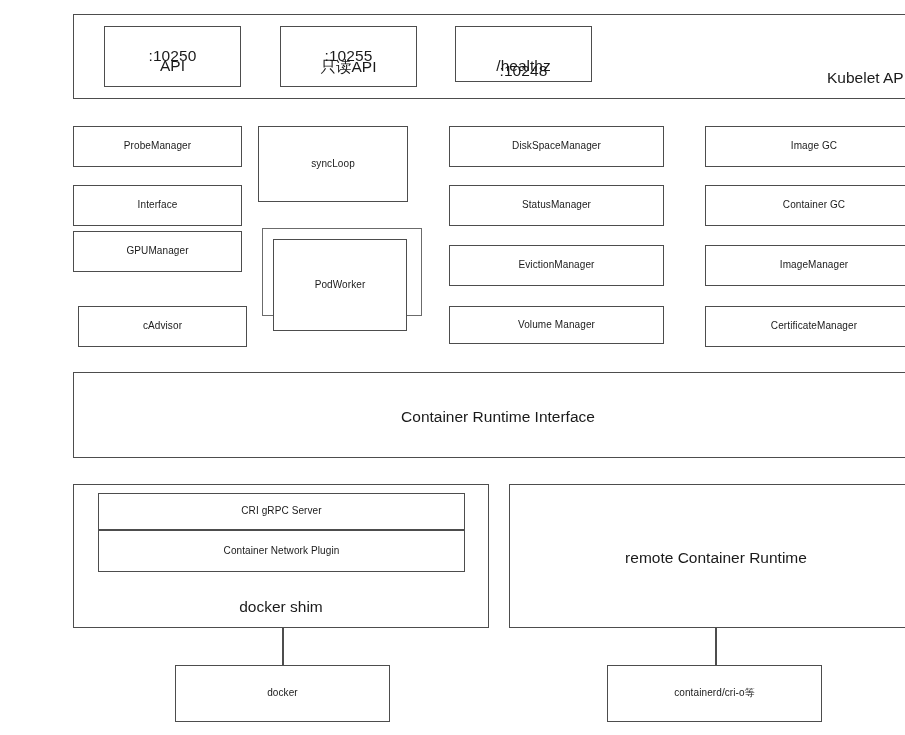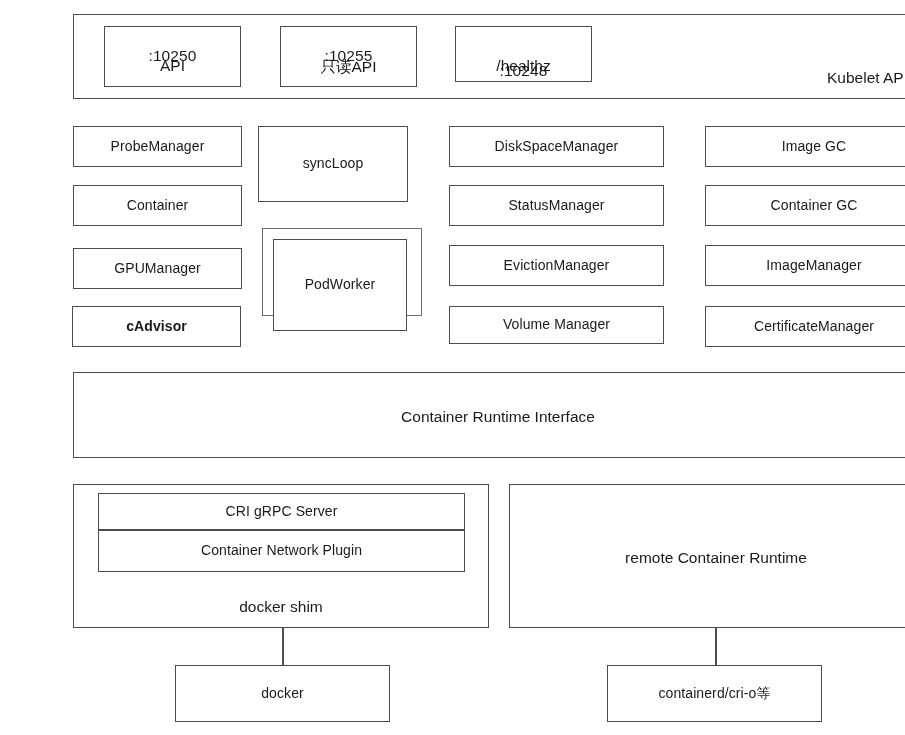--- a/index.html
+++ b/index.html
@@ -20,21 +20,21 @@
   }
   .box {
     position: absolute;
     box-sizing: border-box;
     border: 1.6px solid #4d4d4d;
     background: #ffffff;
     display: flex;
     align-items: center;
     justify-content: center;
     text-align: center;
-    font-size: 14px;
+    font-size: 10px;
     line-height: 1.22;
     letter-spacing: 0.1px;
     white-space: pre-line;
   }
   
   .frame {
     position: absolute;
     box-sizing: border-box;
     border: 1.6px solid #4d4d4d;
     background: #ffffff;
@@ -79,26 +79,26 @@
     <span>:10248</span>
   </div>
   <div class="free-label" style="left:409px; top:57px; width:137px; text-align:center;">/healthz</div>
 
   <div class="free-label" style="left:600px; top:69px; width:262px; text-align:right;">Kubelet API</div>
 
   <div class="box" style="left:27px; top:126px; width:169px; height:41px;">
     <span>ProbeManager</span>
   </div>
   <div class="box" style="left:27px; top:185px; width:169px; height:41px;">
-    <span>Container</span>
+    <span>Interface</span>
   </div>
-  <div class="box" style="left:27px; top:248px; width:169px; height:41px;">
+  <div class="box" style="left:27px; top:231px; width:169px; height:41px;">
     <span>GPUManager</span>
   </div>
-  <div class="box" style="left:26px; top:306px; width:169px; height:41px;font-weight:bold;">
+  <div class="box" style="left:32px; top:306px; width:169px; height:41px;">
     <span>cAdvisor</span>
   </div>
 
   <div class="box" style="left:212px; top:126px; width:150px; height:76px;">
     <span>syncLoop</span>
   </div>
 
   <div class="stack-back" style="left:216px; top:228px; width:160px; height:88px;"></div>
   <div class="box" style="left:227px; top:239px; width:134px; height:92px;">
     <span>PodWorker</span>

